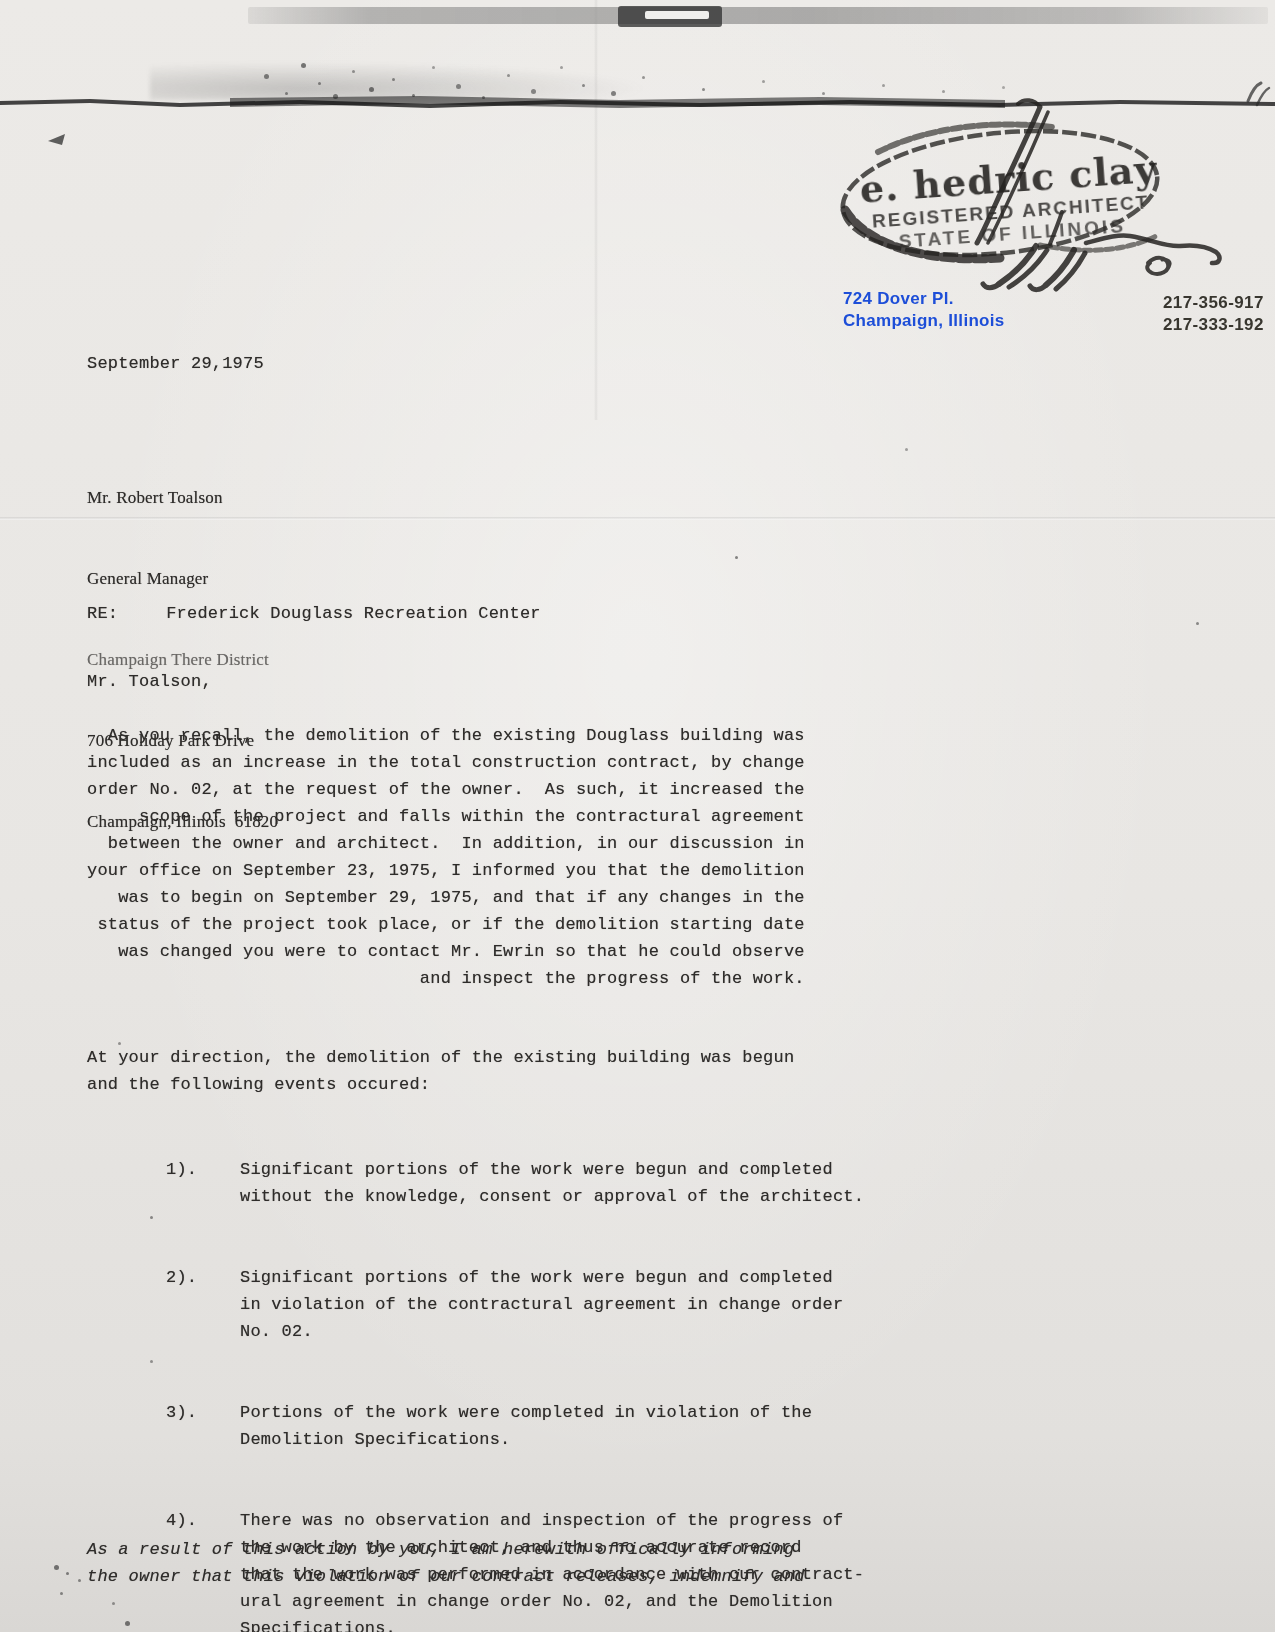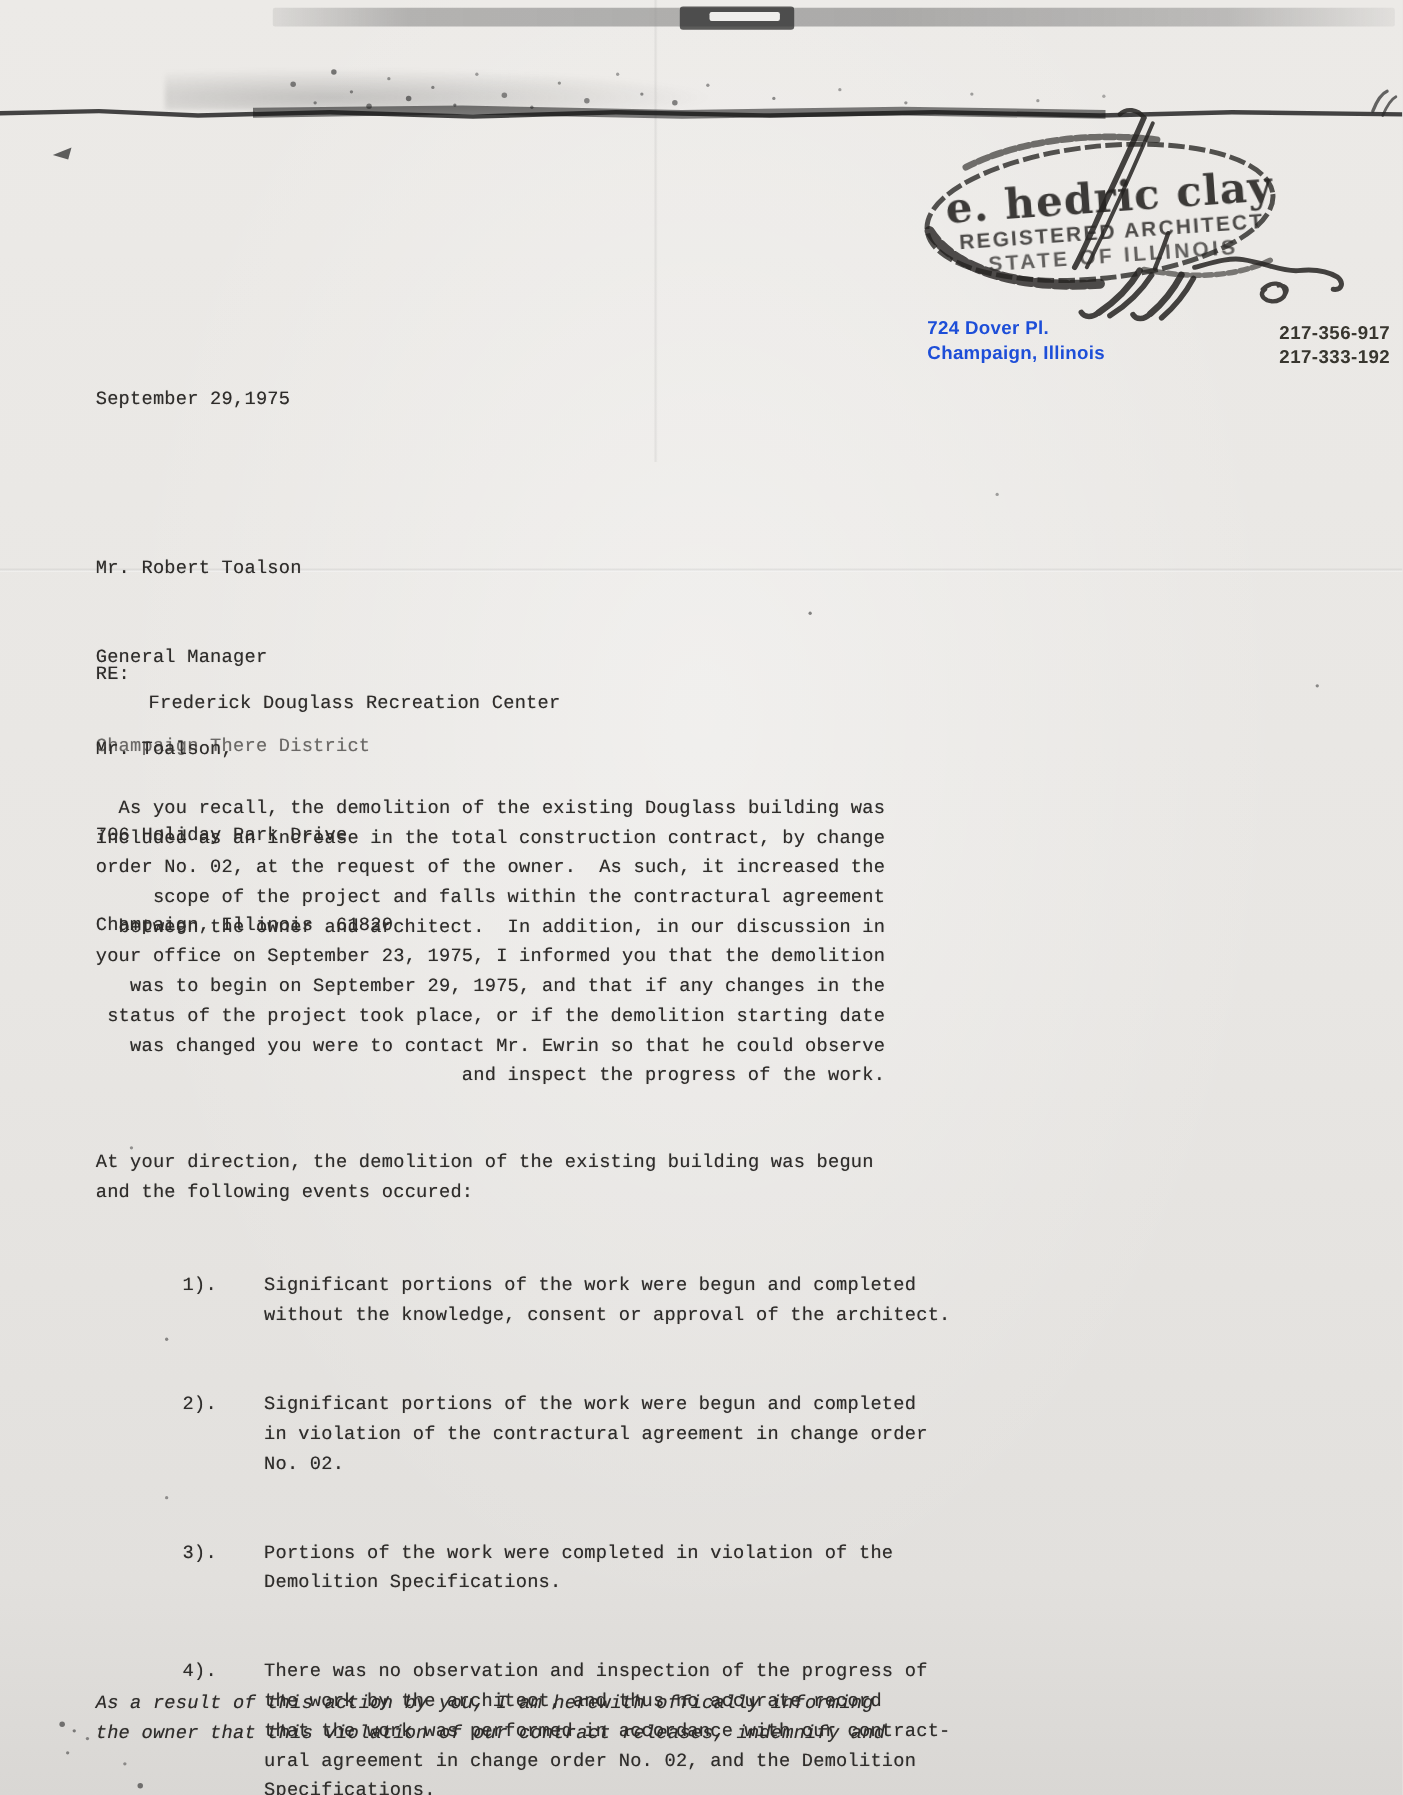--- a/index.html
+++ b/index.html
@@ -54,23 +54,23 @@
     font-size:19px;letter-spacing:2px;color:#2c2a28;opacity:.82;filter:blur(.3px);}
   .stamp-sub.s2{opacity:.72;letter-spacing:3px;}
   .lh-address{left:843px;top:288px;font-family:"Liberation Sans","DejaVu Sans",sans-serif;
     font-weight:bold;font-size:17px;line-height:22px;color:#1d4ed8;letter-spacing:.3px;}
   .lh-phones{left:1163px;top:292px;width:160px;font-family:"Liberation Sans","DejaVu Sans",sans-serif;
     font-weight:bold;font-size:17px;line-height:22px;color:#38362f;letter-spacing:.4px;white-space:nowrap;}
   
   .tw{font-size:17px;line-height:27px;letter-spacing:.2px;white-space:pre;
     color:#2e2c2a;text-shadow:0 0 .7px rgba(46,44,42,.55);}
   .date{left:87px;top:350px;}
-  .recipient{left:87px;top:450px;}
+  .recipient{left:87px;top:430px;font-family:Liberation Serif, serif;}
   .recipient div:nth-child(3){opacity:.68;filter:blur(.4px);}
-  .re-line{left:87px;top:600px;display:flex;flex-direction:column;}
+  .re-line{left:87px;top:600px;display:flex;}
   .re-subject{margin-left:48px;}
   .salutation{left:87px;top:668px;}
   .para1{left:87px;top:722px;text-align:right;}
   .para2{left:87px;top:1044px;}
   .list{left:166px;top:1102px;}
   .list-item{display:flex;}
   .list-num{width:74px;flex:0 0 74px;}
   .closing{left:87px;top:1536px;font-style:italic;}
   svg.overlay{position:absolute;left:0;top:0;pointer-events:none;}
 </style>

